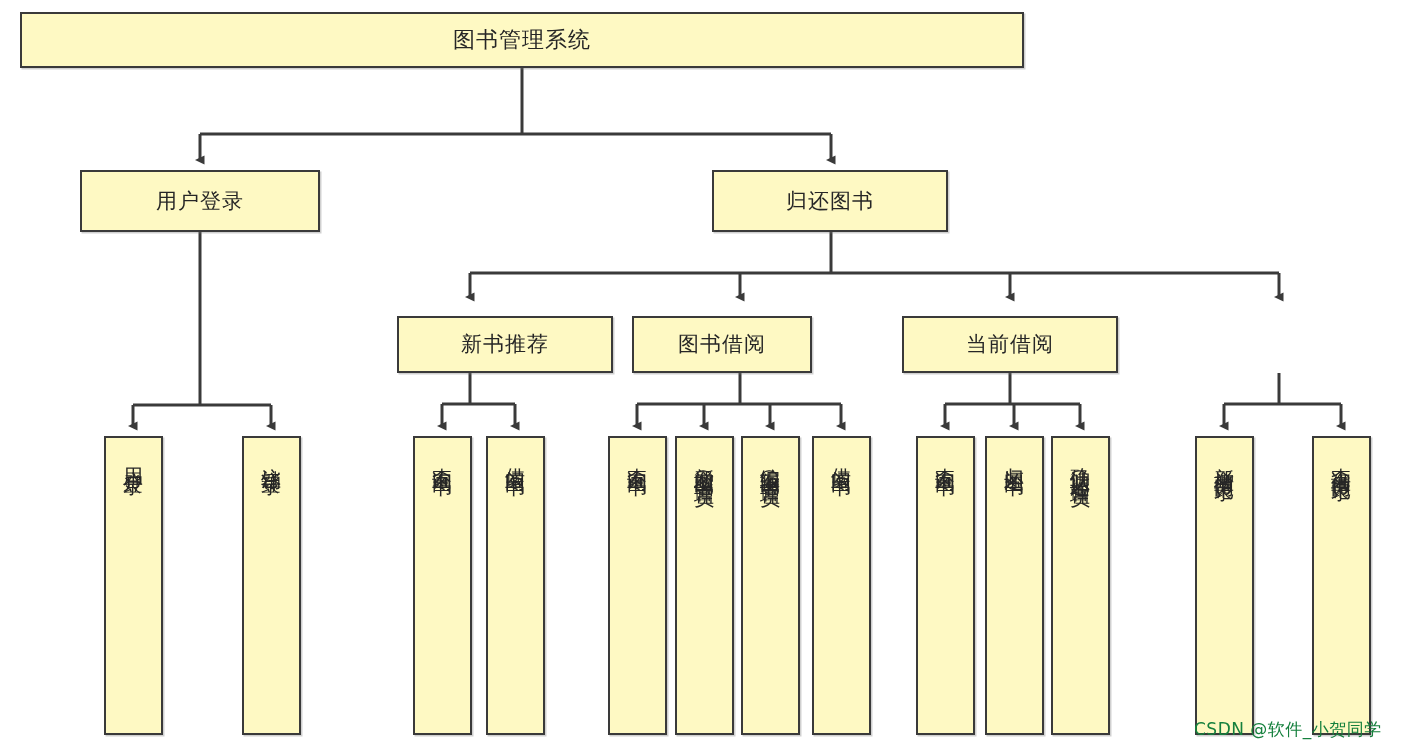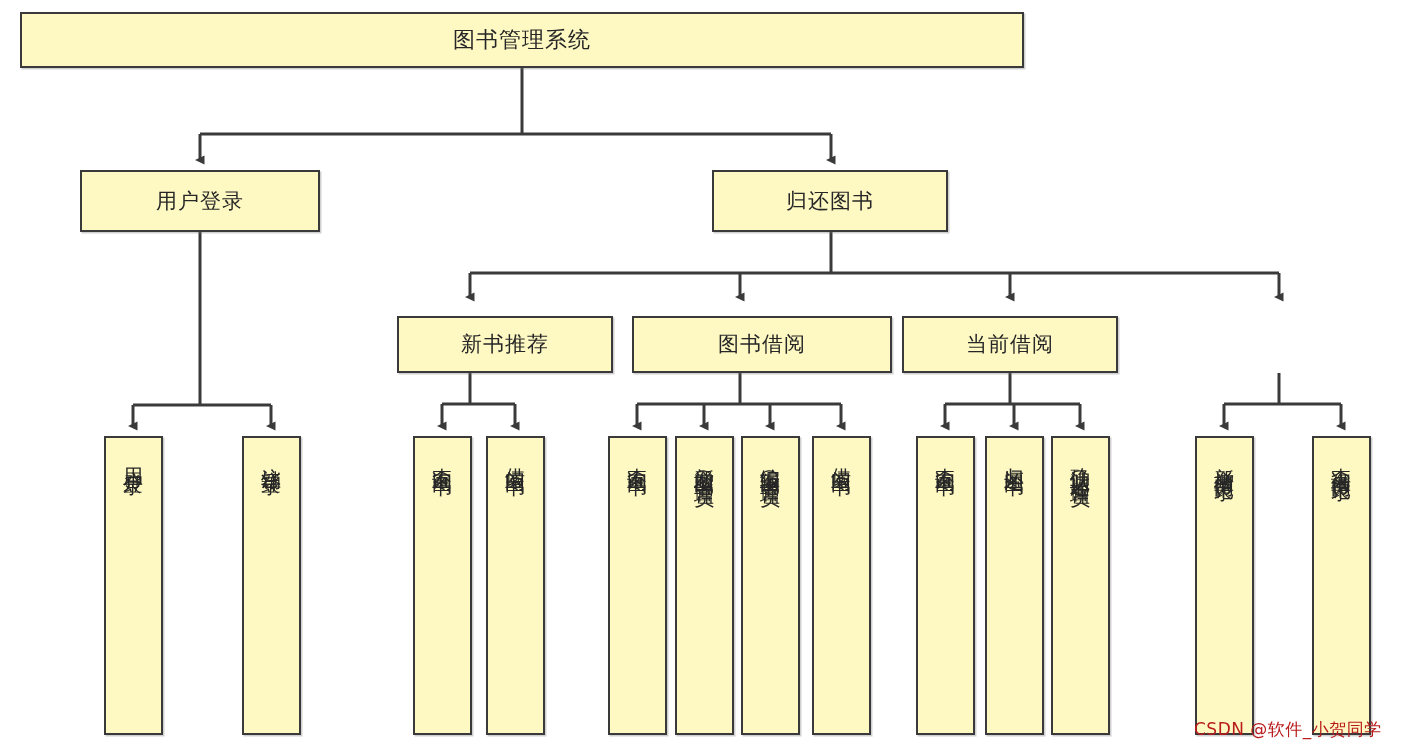--- a/index.html
+++ b/index.html
@@ -55,21 +55,21 @@
     writing-mode: vertical-rl;
     text-orientation: upright;
     font-size: 20px;
     letter-spacing: 3px;
     line-height: 1.1;
     white-space: nowrap;
   }
   .watermark {
     position: absolute;
     font-size: 17px;
-    color: #b91c1c;
+    color: #15803d;
     letter-spacing: 0.5px;
     white-space: nowrap;
     font-family: "DejaVu Sans", "Liberation Sans", sans-serif;
   }
 </style>
 </head>
 <body>
 
 <div id="diagram-root">
 
@@ -130,21 +130,21 @@
   <div class="node" style="left:80px; top:170px; width:240px; height:62px;">
     <span class="label">用户登录</span>
   </div>
   <div class="node" style="left:712px; top:170px; width:236px; height:62px;">
     <span class="label">归还图书</span>
   </div>
 
   <div class="node" style="left:362px; top:316px; width:216px; height:57px;margin-left:35px;">
     <span class="label">新书推荐</span>
   </div>
-  <div class="node" style="left:632px; top:316px; width:260px; height:57px;">
+  <div class="node" style="left:632px; top:316px; width:180px; height:57px;">
     <span class="label">图书借阅</span>
   </div>
   <div class="node" style="left:902px; top:316px; width:216px; height:57px;">
     <span class="label">当前借阅</span>
   </div>
 
   <div class="node vertical" style="left:104px; top:436px; width:59px; height:299px;">
     <span class="label">用户登录</span>
   </div>
   <div class="node vertical" style="left:242px; top:436px; width:59px; height:299px;">

